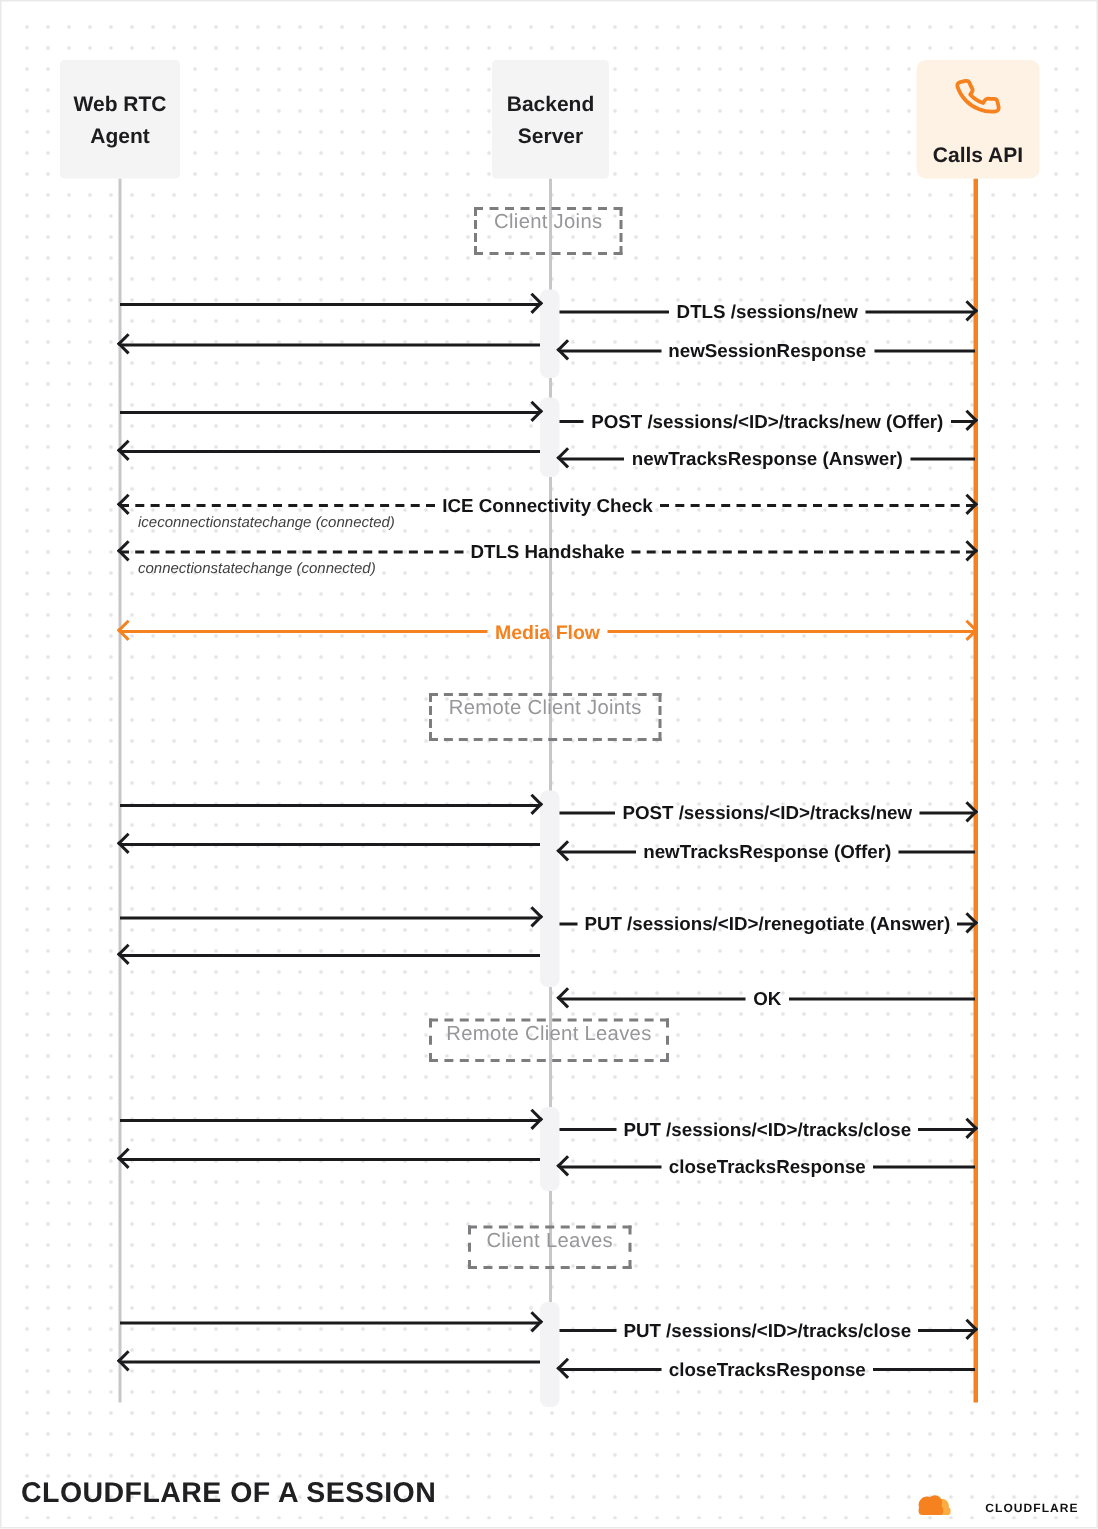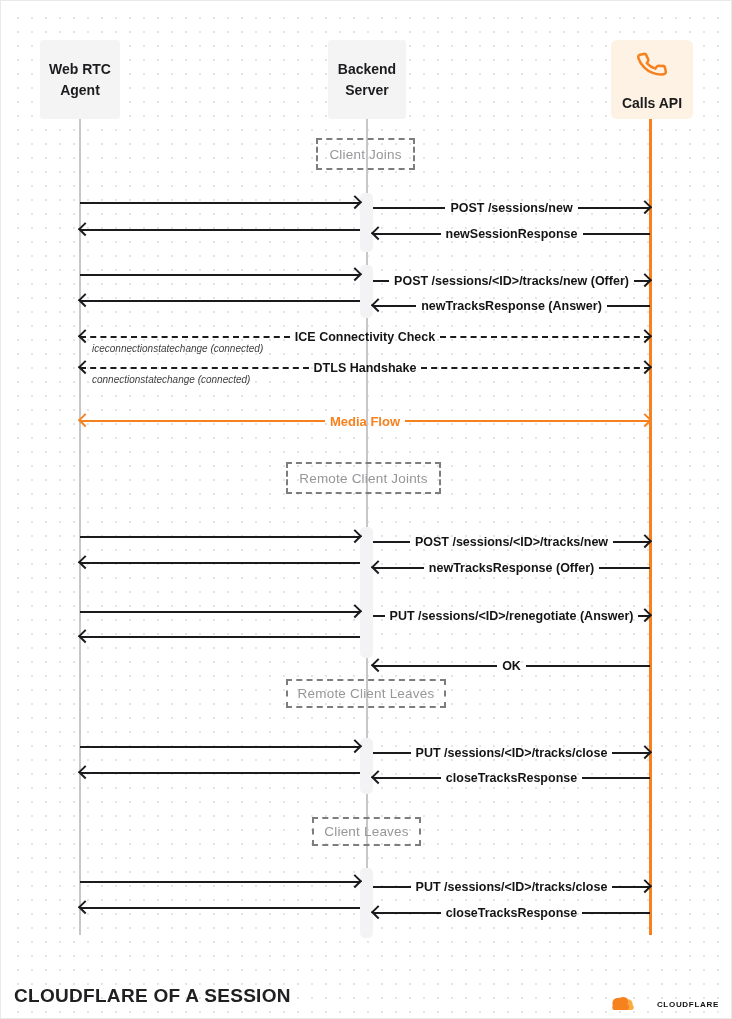--- a/index.html
+++ b/index.html
@@ -26,21 +26,21 @@
     padding-top:4px;box-sizing:border-box;
   }
   
   .lifeline{position:absolute;top:119px;height:816px;width:2px;background:#c7c7c9;}
   .lifeline.calls{width:3px;background:#f6821f;}
   
   .bar{position:absolute;left:360px;width:13px;background:#f3f3f5;border-radius:5px;}
   
   .phase{
     position:absolute;border:2px dashed #7d7d7f;color:#97979a;
-    display:flex;align-items:center;justify-content:center;
+    display:flex;align-items:flex-start;justify-content:center;
     font-size:13.5px;letter-spacing:.2px;box-sizing:border-box;white-space:nowrap;
   }
   
   .msg{position:absolute;display:flex;align-items:center;height:16px;}
   .msg .seg{flex:1;height:0;border-top:2.5px solid #1b1b1d;}
   .msg .seg.dash{border-top-style:dashed;}
   .msg .lbl{
     font-size:12.5px;font-weight:bold;color:#141416;
     padding:0 5px;white-space:nowrap;
   }
@@ -106,21 +106,21 @@
   <div class="phase" style="left:286px;top:679px;width:160px;height:29px;">
     <span>Remote Client Leaves</span>
   </div>
 
   <div class="msg" style="left:80px;top:195px;width:280px;">
     <span class="seg"></span>
       <span class="head right"></span>
   </div>
   <div class="msg" style="left:373px;top:200px;width:277px;">
     <span class="seg"></span>
-    <span class="lbl">POST /sessions/new</span>
+    <span class="lbl">DTLS /sessions/new</span>
     <span class="seg"></span>
     <span class="head right"></span>
   </div>
   <div class="msg" style="left:373px;top:226px;width:277px;">
     <span class="head left"></span>
     <span class="seg"></span>
     <span class="lbl">newSessionResponse</span>
     <span class="seg"></span>
   </div>
   <div class="msg" style="left:80px;top:222px;width:280px;">

